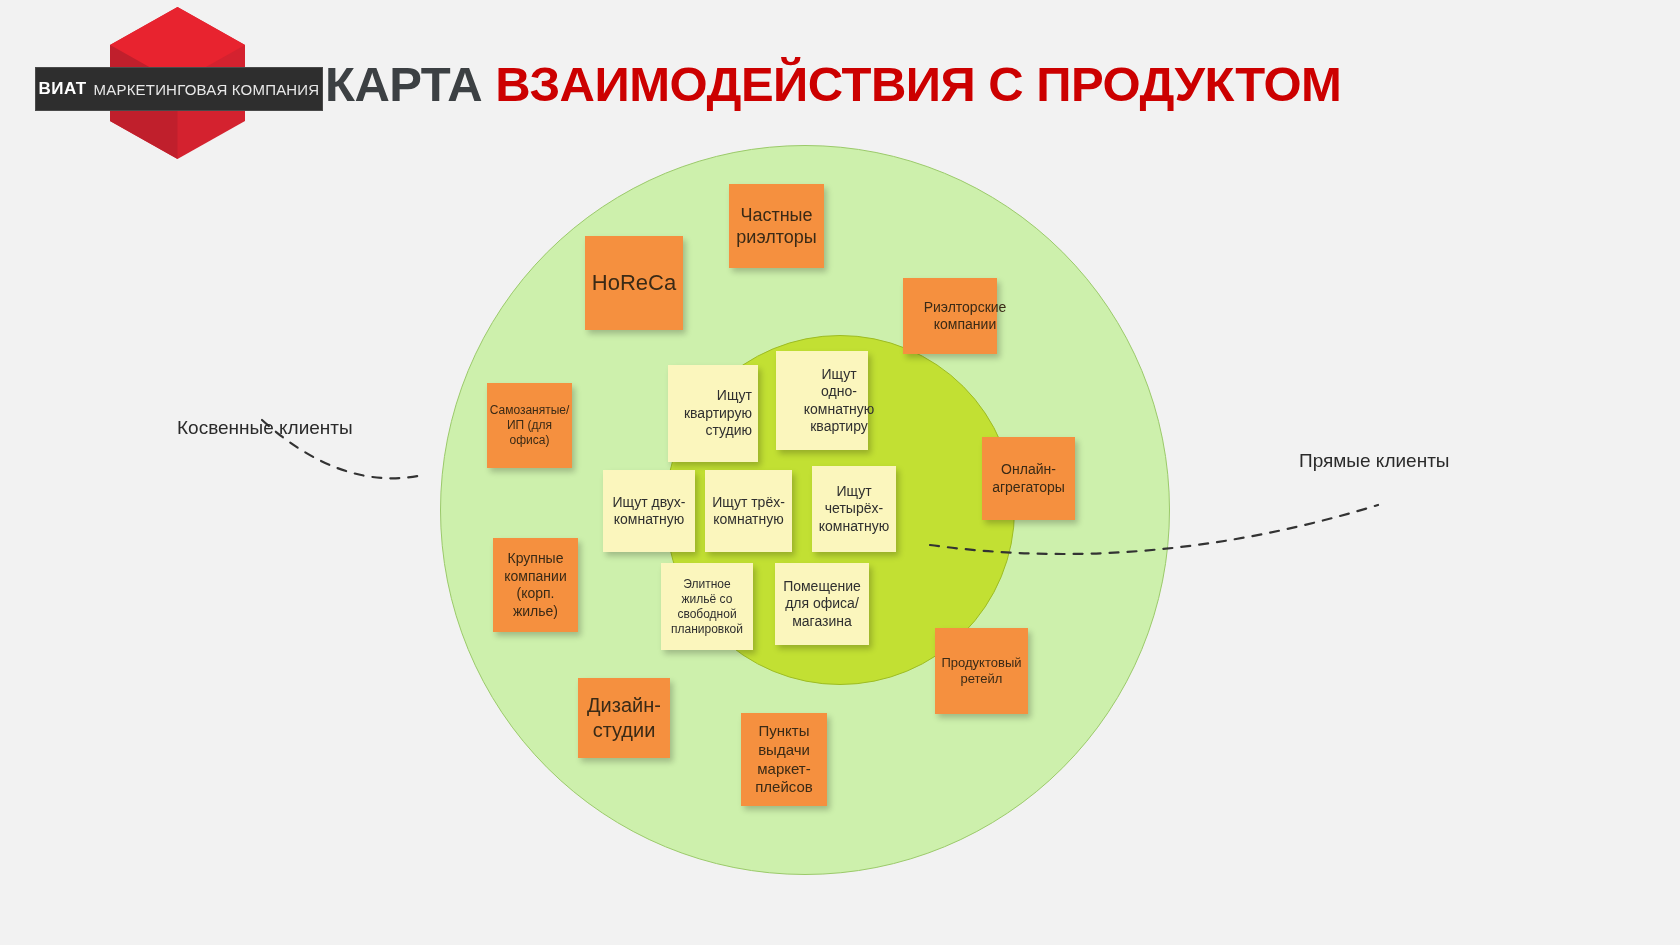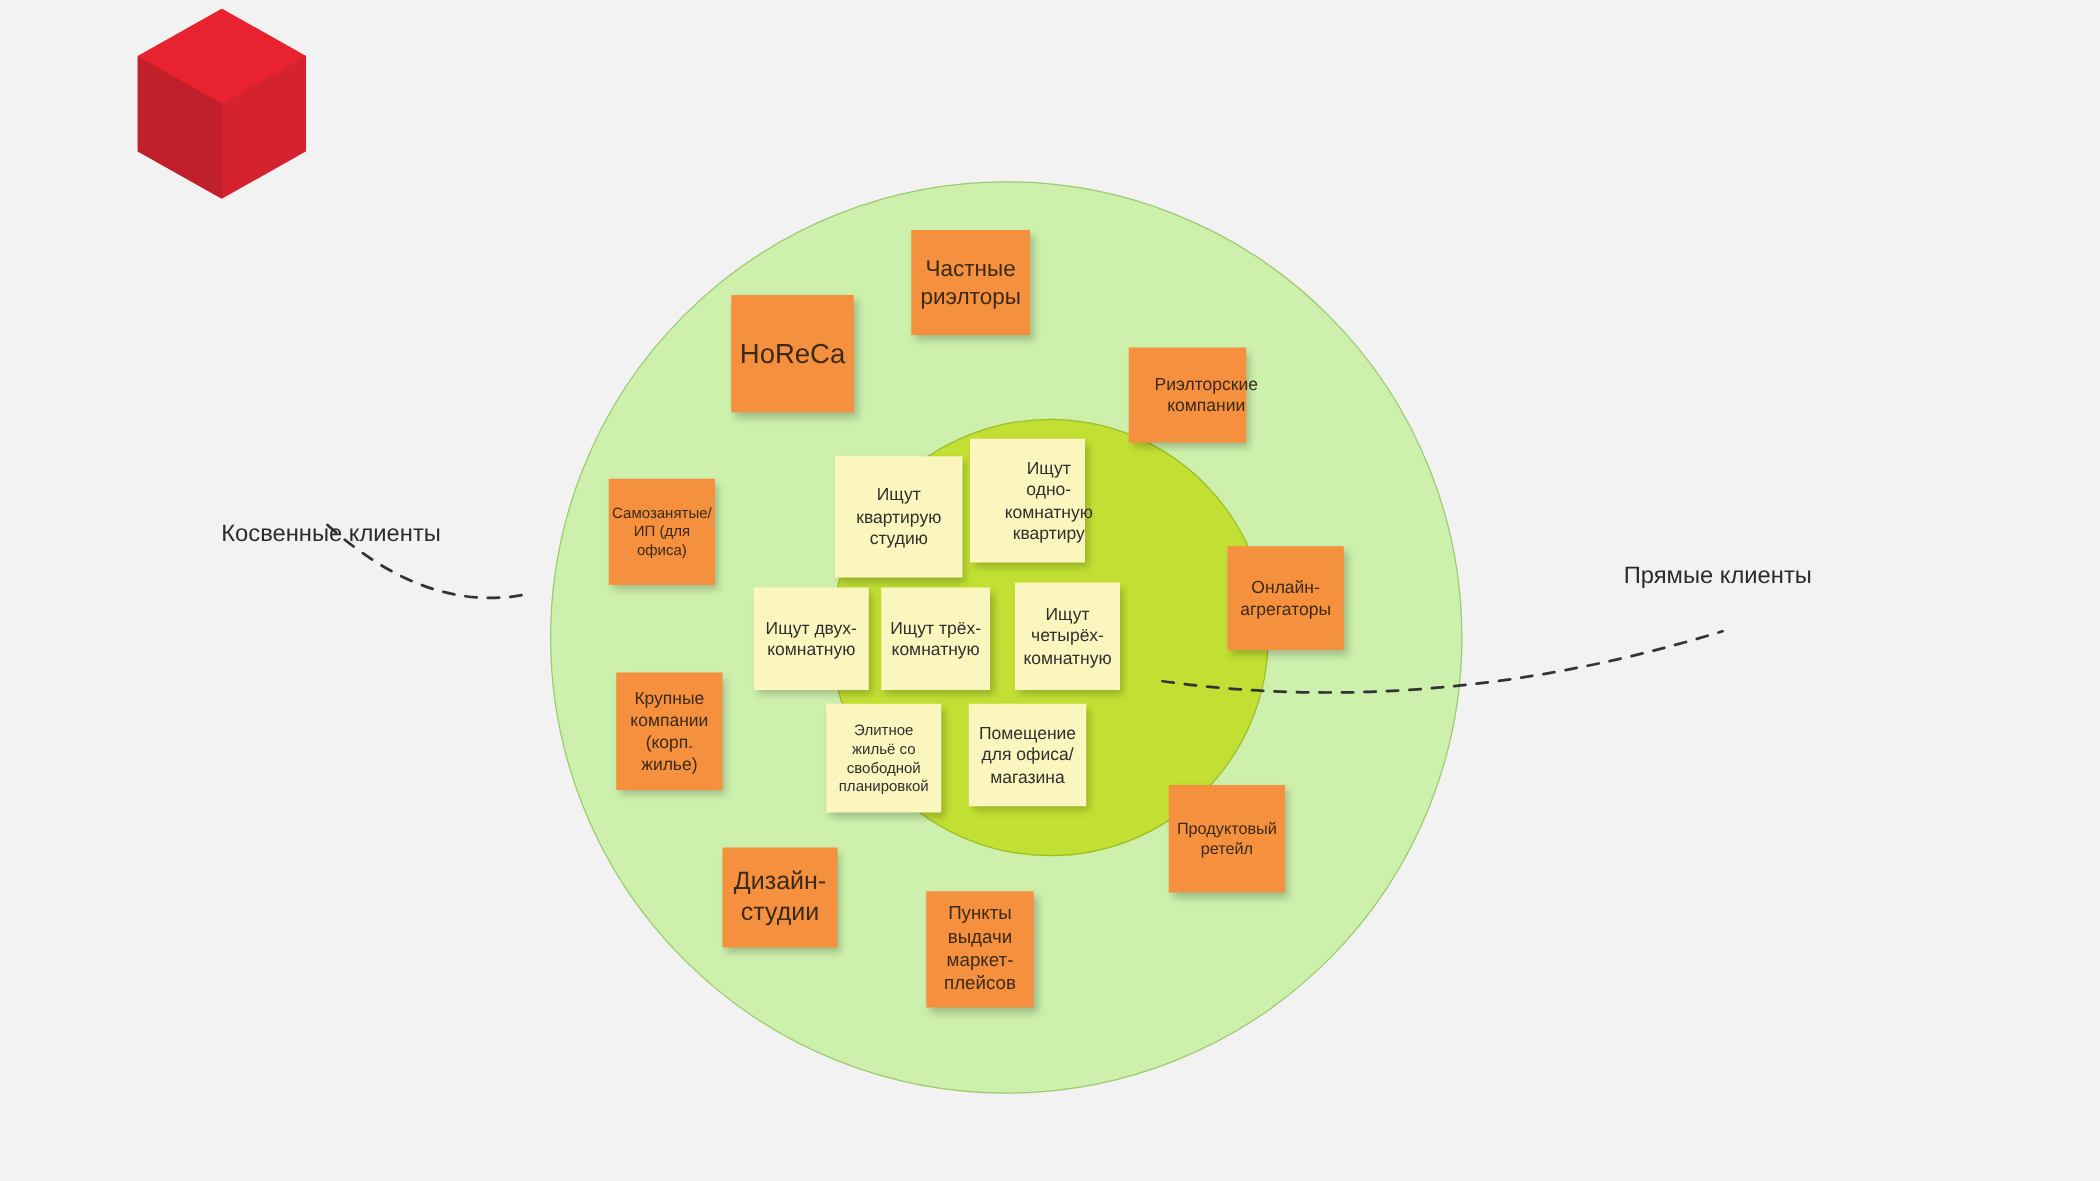--- a/index.html
+++ b/index.html
@@ -135,22 +135,29 @@
 <body>
 
 <div class="header">
 
   <div class="logo-wrap">
     <svg class="hex" viewBox="0 0 135 152">
       <polygon points="67.5,0 135,38 135,114 67.5,152 0,114 0,38" fill="#d4222f"></polygon>
       <polygon points="67.5,0 135,38 67.5,76 0,38" fill="#e8232f"></polygon>
       <polygon points="0,38 67.5,76 67.5,152 0,114" fill="#c01f2c"></polygon>
     </svg>
+    <div class="logo-bar">
+      <span class="logo-brand">ВИАТ</span>
+      <span class="logo-tag">МАРКЕТИНГОВАЯ КОМПАНИЯ</span>
+    </div>
   </div>
 
+  <div class="title">
+    <span class="t-dark">КАРТА </span><span class="t-red">ВЗАИМОДЕЙСТВИЯ С ПРОДУКТОМ</span>
+  </div>
 </div>
 
 <div class="outer-circle"></div>
 <div class="inner-circle"></div>
 
 <svg class="arc-svg">
   <path d="M 262 420 Q 340 490 418 476" stroke="#333" stroke-width="2.2" fill="none" stroke-dasharray="9 9" stroke-linecap="round"></path>
   <path d="M 930 545 Q 1150 575 1378 505" stroke="#333" stroke-width="2.2" fill="none" stroke-dasharray="9 9" stroke-linecap="round"></path>
 </svg>
 
@@ -160,20 +167,20 @@
 <div id="notes-layer">
     <div class="note orange" style="left: 585px; top: 236px; width: 98px; height: 94px; font-size: 22px;">HoReCa</div>
     <div class="note orange" style="left: 729px; top: 184px; width: 95px; height: 84px; font-size: 18px;">Частные риэлторы</div>
     <div class="note orange" style="left: 903px; top: 278px; width: 94px; height: 76px; font-size: 14px; padding-left: 36px;">Риэлторские компании</div>
     <div class="note orange" style="left: 487px; top: 383px; width: 85px; height: 85px; font-size: 12px;">Самозанятые/ ИП (для офиса)</div>
     <div class="note orange" style="left: 982px; top: 437px; width: 93px; height: 83px; font-size: 14px;">Онлайн-агрегаторы</div>
     <div class="note orange" style="left: 493px; top: 538px; width: 85px; height: 94px; font-size: 14px;">Крупные компании (корп. жилье)</div>
     <div class="note orange" style="left: 935px; top: 628px; width: 93px; height: 86px; font-size: 13px;">Продуктовый ретейл</div>
     <div class="note orange" style="left: 578px; top: 678px; width: 92px; height: 80px; font-size: 20px;">Дизайн-студии</div>
     <div class="note orange" style="left: 741px; top: 713px; width: 86px; height: 93px; font-size: 15px;">Пункты выдачи маркет-плейсов</div>
-    <div class="note yellow" style="left: 668px; top: 365px; width: 102px; height: 97px; font-size: 14px;">Ищут квартирую студию</div>
+    <div class="note yellow" style="left: 668px; top: 365px; width: 90px; height: 97px; font-size: 14px; text-align: right;">Ищут квартирую студию</div>
     <div class="note yellow" style="left: 776px; top: 351px; width: 92px; height: 99px; font-size: 14px; padding-left: 40px;">Ищут одно-комнатную квартиру</div>
     <div class="note yellow" style="left: 603px; top: 470px; width: 92px; height: 82px; font-size: 14px;">Ищут двух-комнатную</div>
     <div class="note yellow" style="left: 705px; top: 470px; width: 87px; height: 82px; font-size: 14px;">Ищут трёх-комнатную</div>
     <div class="note yellow" style="left: 812px; top: 466px; width: 84px; height: 86px; font-size: 14px;">Ищут четырёх-комнатную</div>
     <div class="note yellow" style="left: 661px; top: 563px; width: 92px; height: 87px; font-size: 12px;">Элитное жильё со свободной планировкой</div>
     <div class="note yellow" style="left: 775px; top: 563px; width: 94px; height: 82px; font-size: 14px;">Помещение для офиса/ магазина</div>
   </div>
 
 </body></html>

